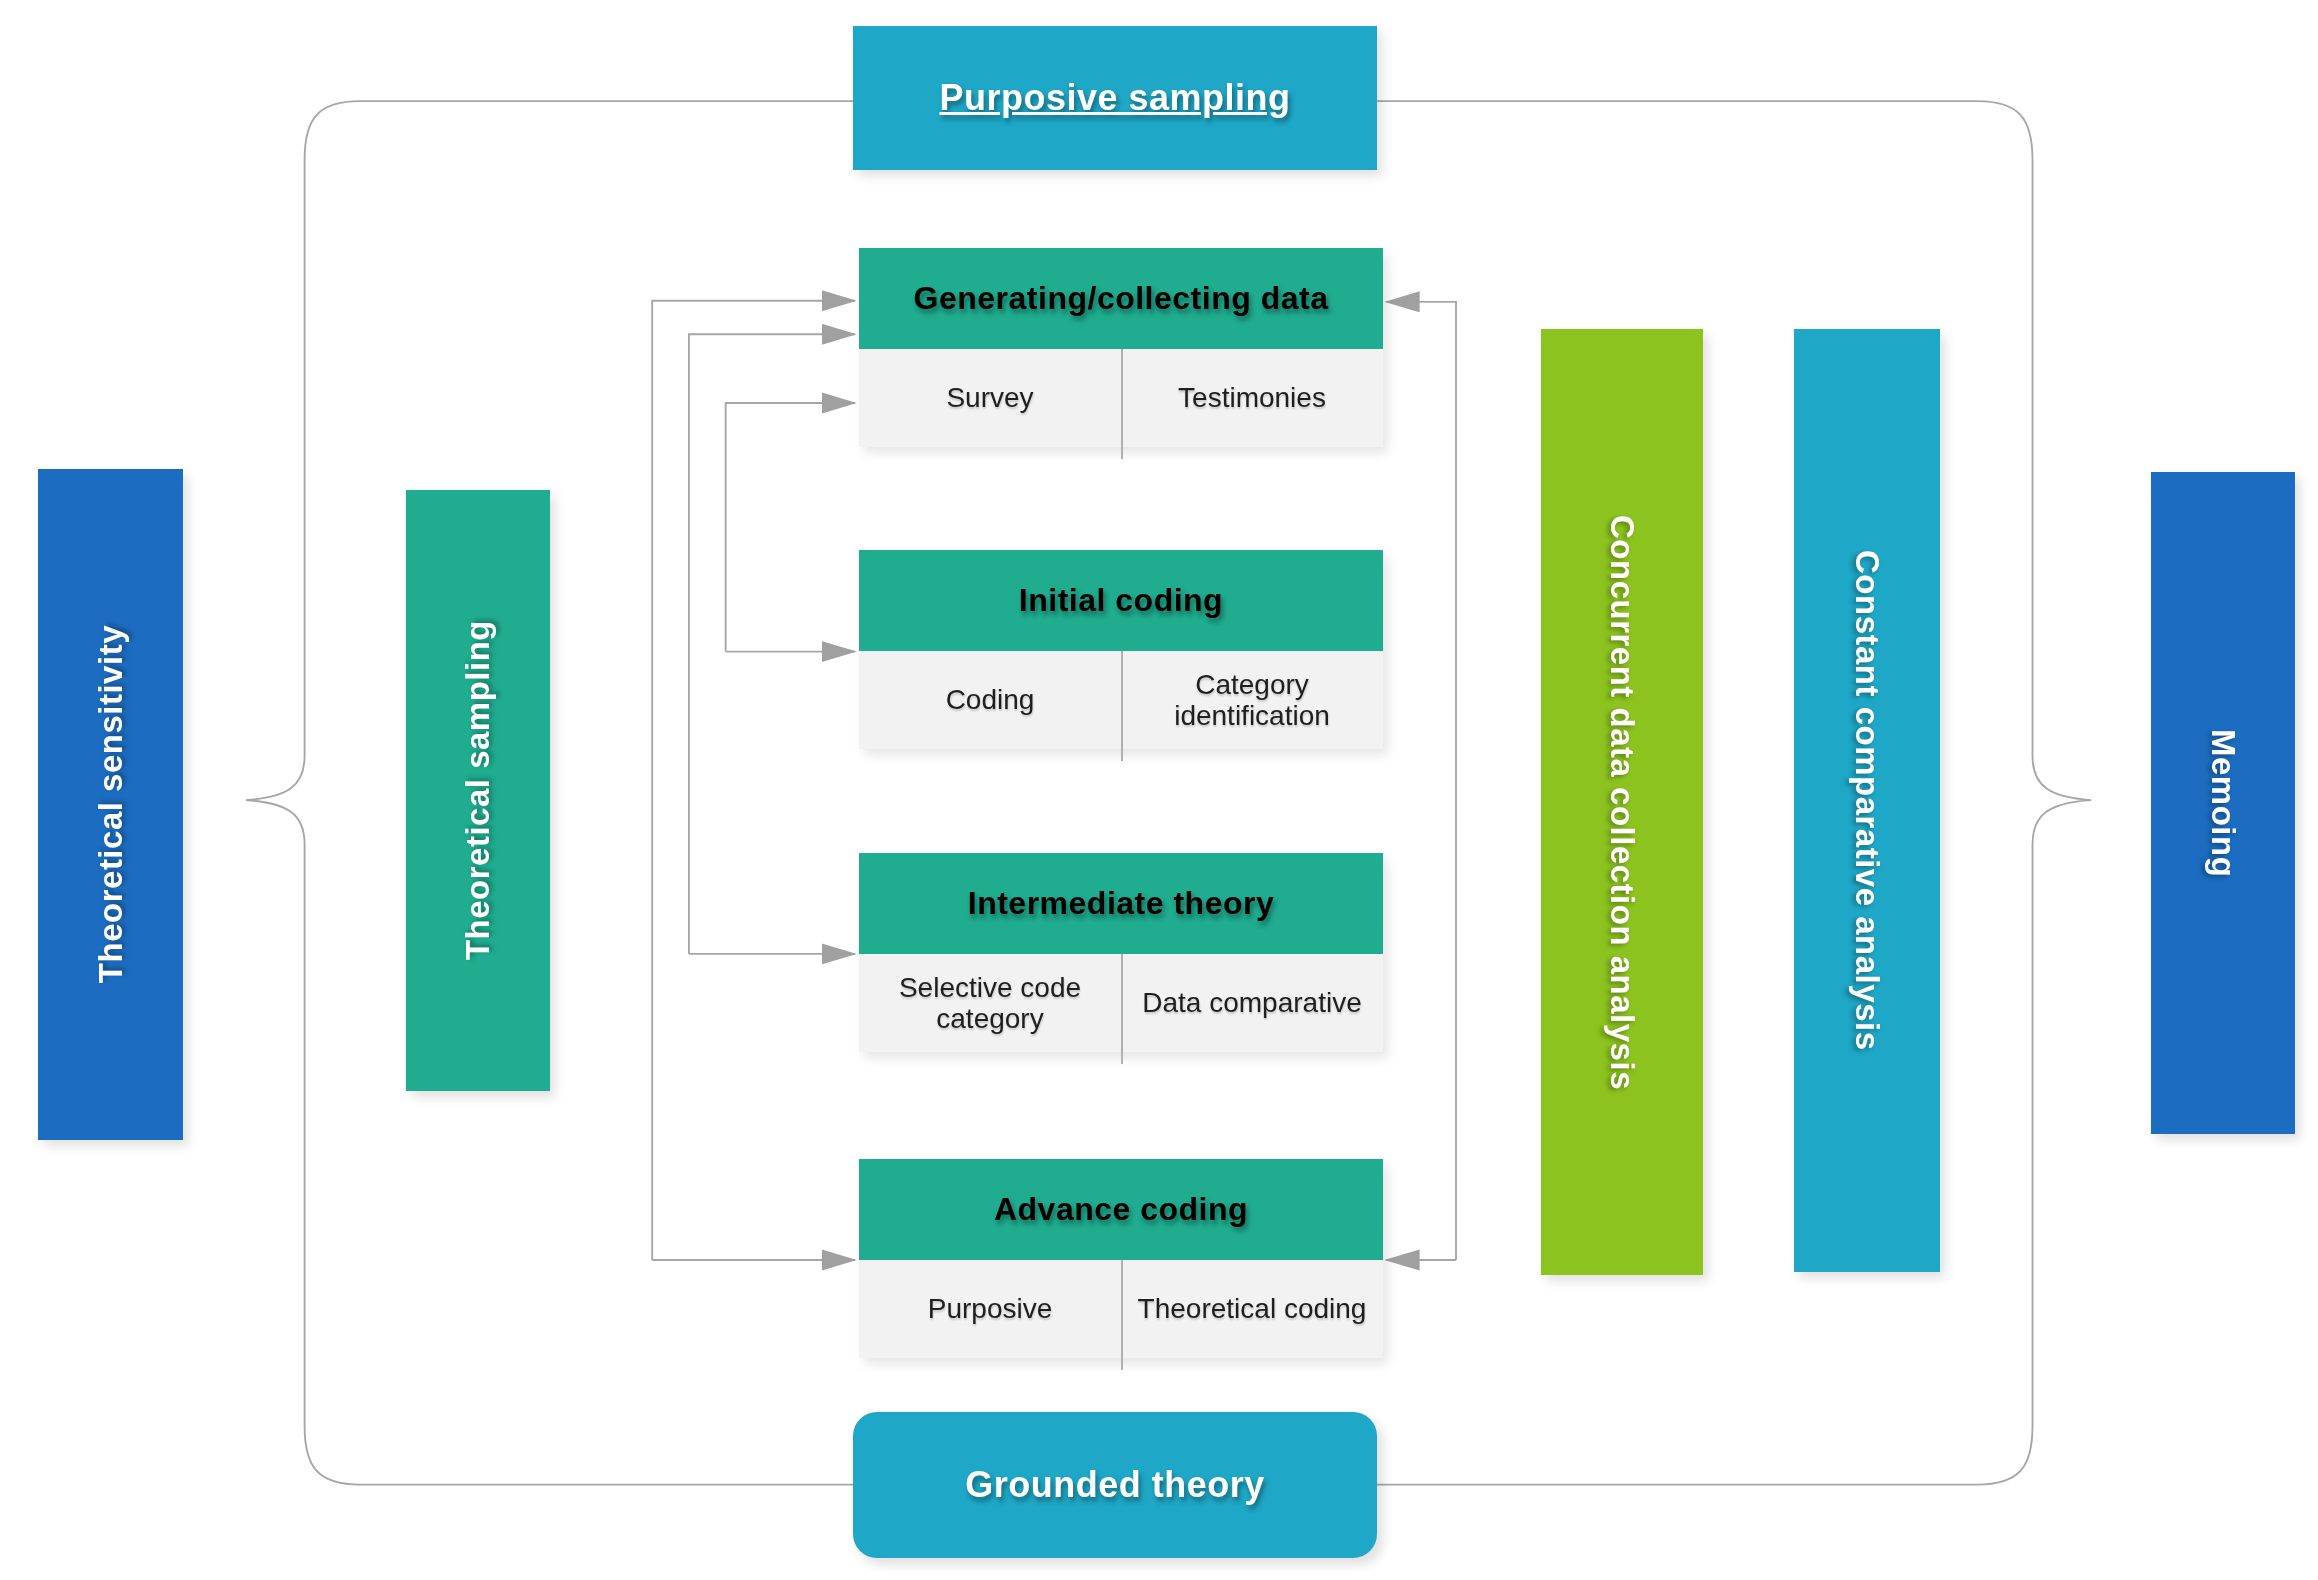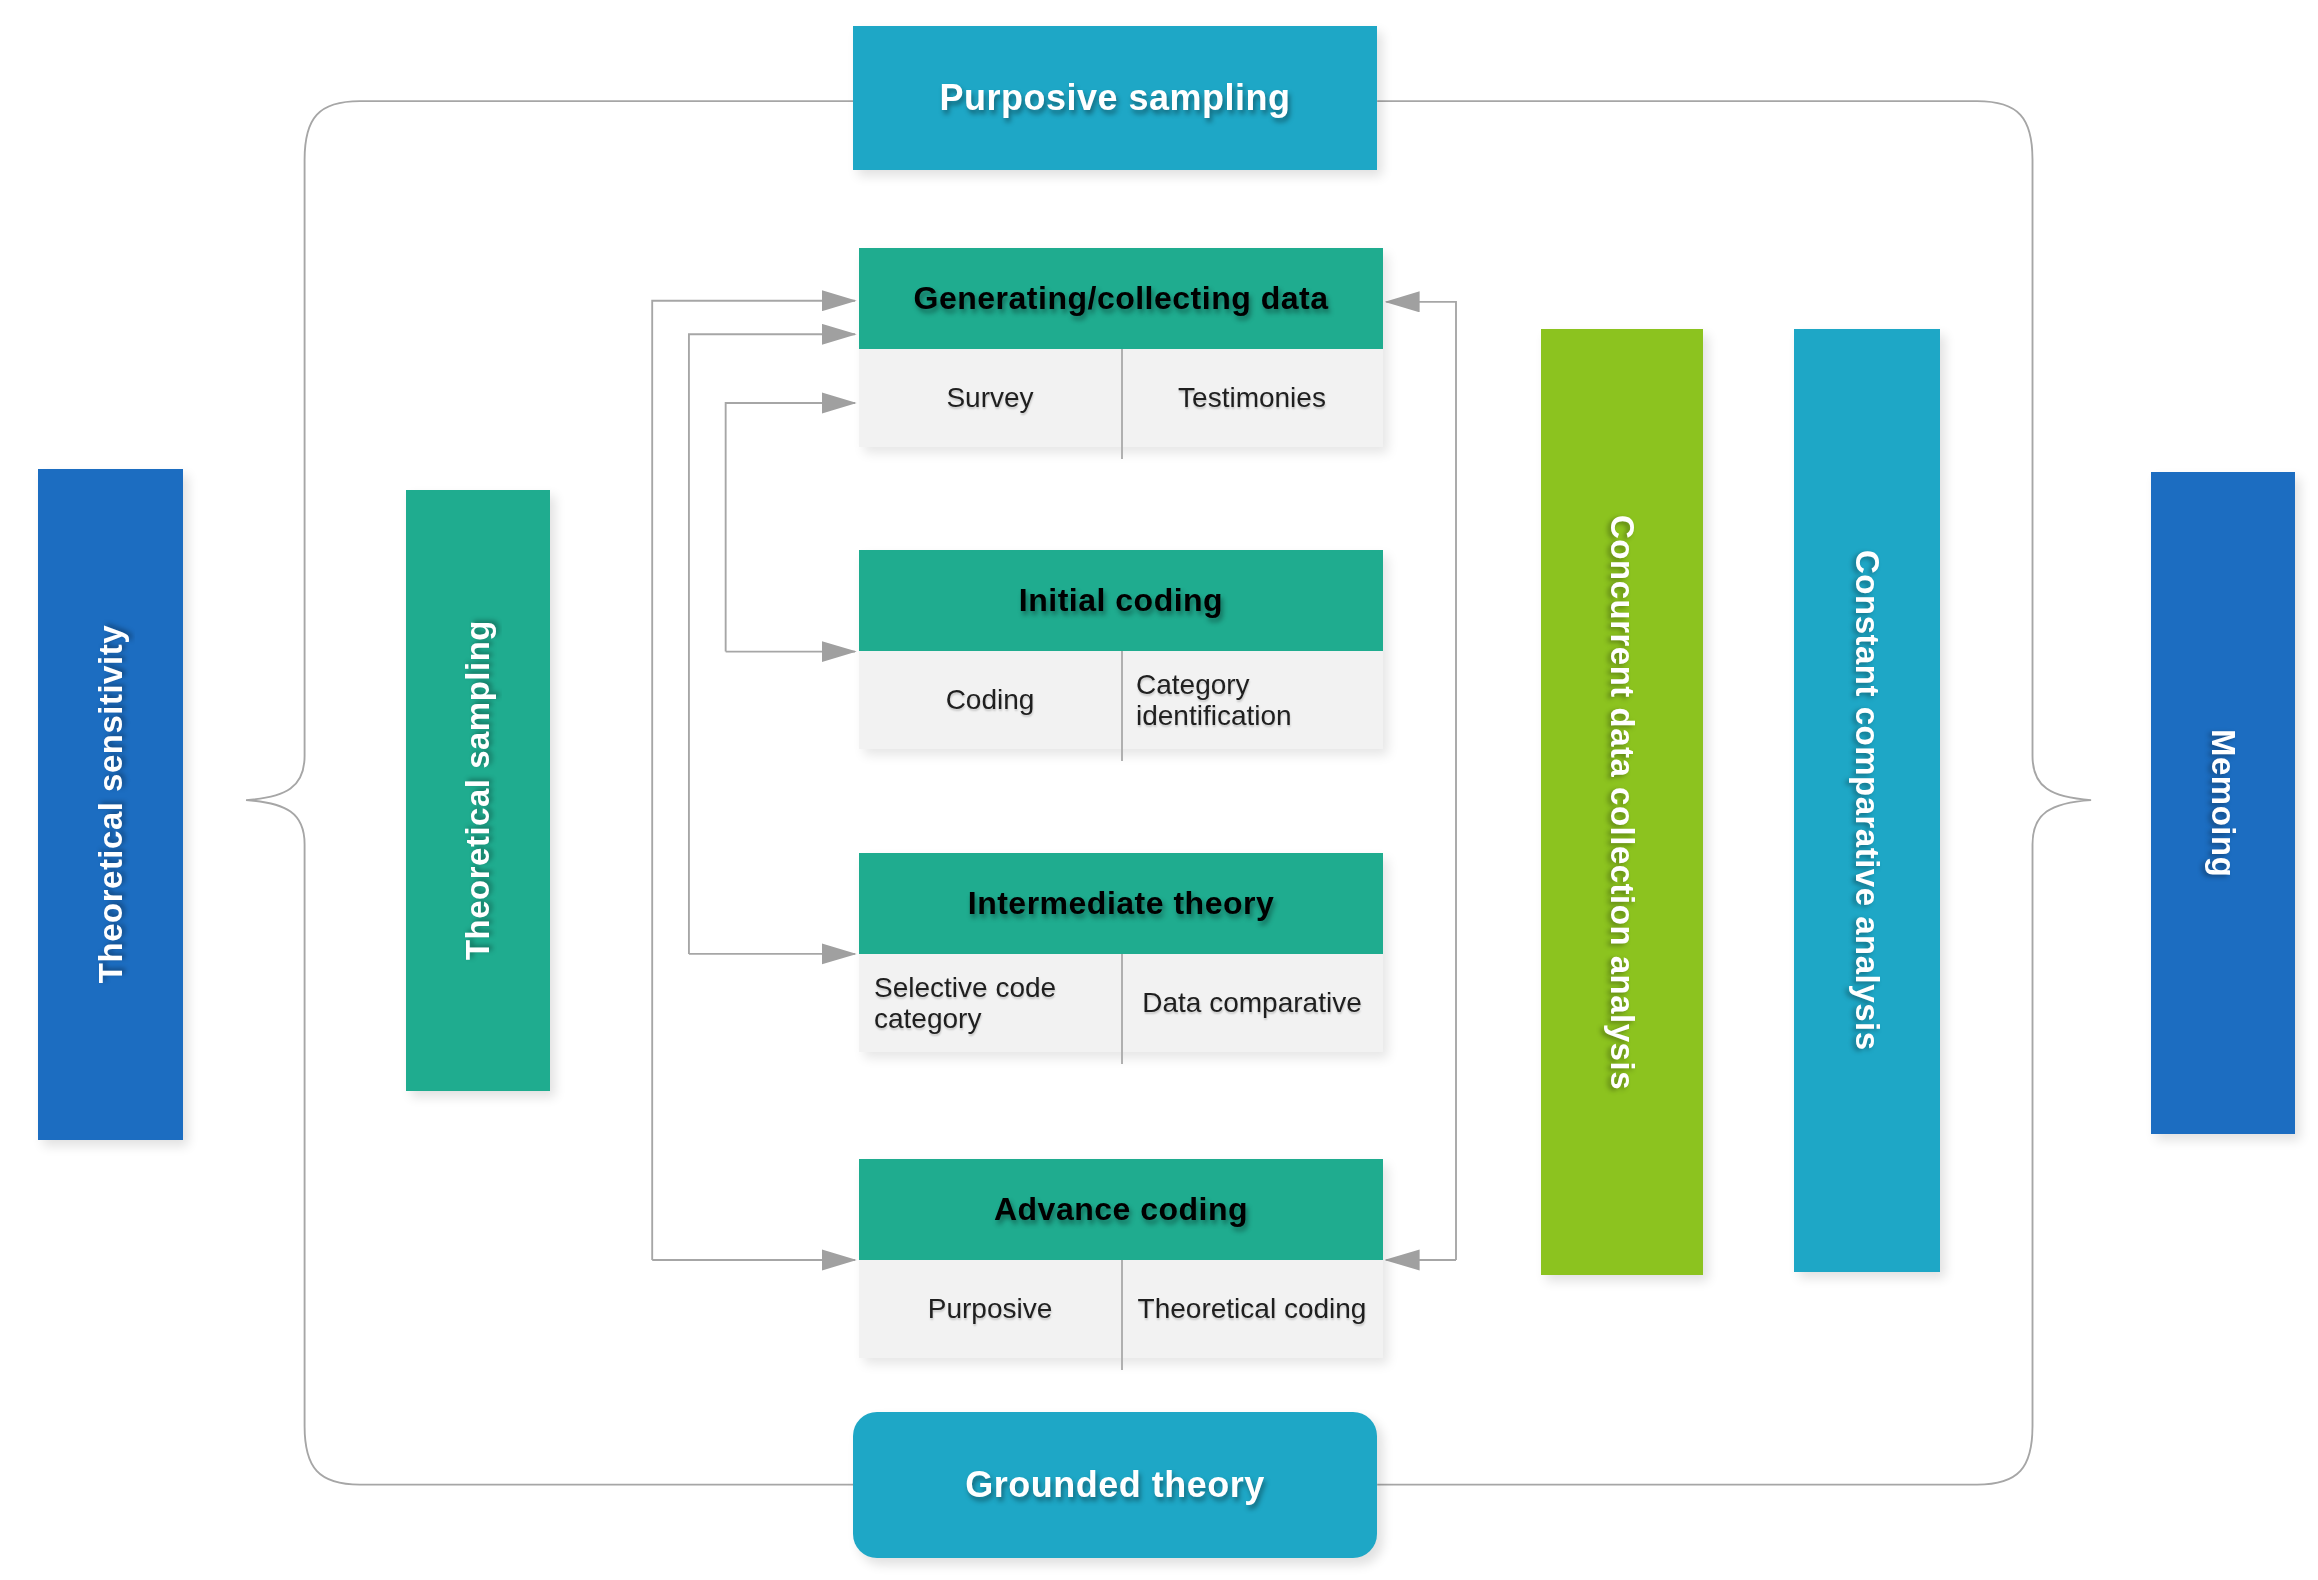--- a/index.html
+++ b/index.html
@@ -79,20 +79,21 @@
     position: relative;
     height: 98px;
     background: #f2f2f2;
     display: flex;
   }
   .stage-cell {
     flex: 1 1 50%;
     display: flex;
     align-items: center;
     justify-content: center;
+    text-align: center;
     color: #1f1f1f;
     font-size: 28px;
     line-height: 1.12;
     padding: 0 15px;
     box-sizing: border-box;
     text-shadow: 0.5px 1.6px 2.1px rgba(0,0,0,0.18);
   }
   .cell-divider {
     position: absolute;
     left: 50%;
@@ -126,21 +127,21 @@
     <path d="M 1225 2367 L 1606 2367" fill="none" stroke="#a6a6a6" stroke-width="3.5" marker-end="url(#arr)"></path>
     <path d="M 1294 1792 L 1294 628 L 1606 628" fill="none" stroke="#a6a6a6" stroke-width="3.5" marker-end="url(#arr)"></path>
     <path d="M 1294 1792 L 1606 1792" fill="none" stroke="#a6a6a6" stroke-width="3.5" marker-end="url(#arr)"></path>
     <path d="M 1363 1224 L 1363 757 L 1606 757" fill="none" stroke="#a6a6a6" stroke-width="3.5" marker-end="url(#arr)"></path>
     <path d="M 1363 1224 L 1606 1224" fill="none" stroke="#a6a6a6" stroke-width="3.5" marker-end="url(#arr)"></path>
 
     <path d="M 2735 2367 L 2735 567 L 2604 567" fill="none" stroke="#a6a6a6" stroke-width="3.5" marker-end="url(#arr)"></path>
     <path d="M 2735 2367 L 2604 2367" fill="none" stroke="#a6a6a6" stroke-width="3.5" marker-end="url(#arr)"></path>
   </svg>
 
-  <div class="box banner" style="left:853px; top:25.5px; width:524px; height:144px;">
+  <div class="box banner" style="left:853px; top:25.5px; width:524px; height:144px;text-decoration:underline;">
     <span>Purposive sampling</span>
   </div>
 
   <div class="box banner" style="left:853px; top:1412px; width:524px; height:146px;border-radius:24px;">
     <span>Grounded theory</span>
   </div>
 
   <div class="box vbar blue" style="left:38px; top:469px; width:145px; height:671px;">
     <span class="vup">Theoretical sensitivity</span>
   </div>

